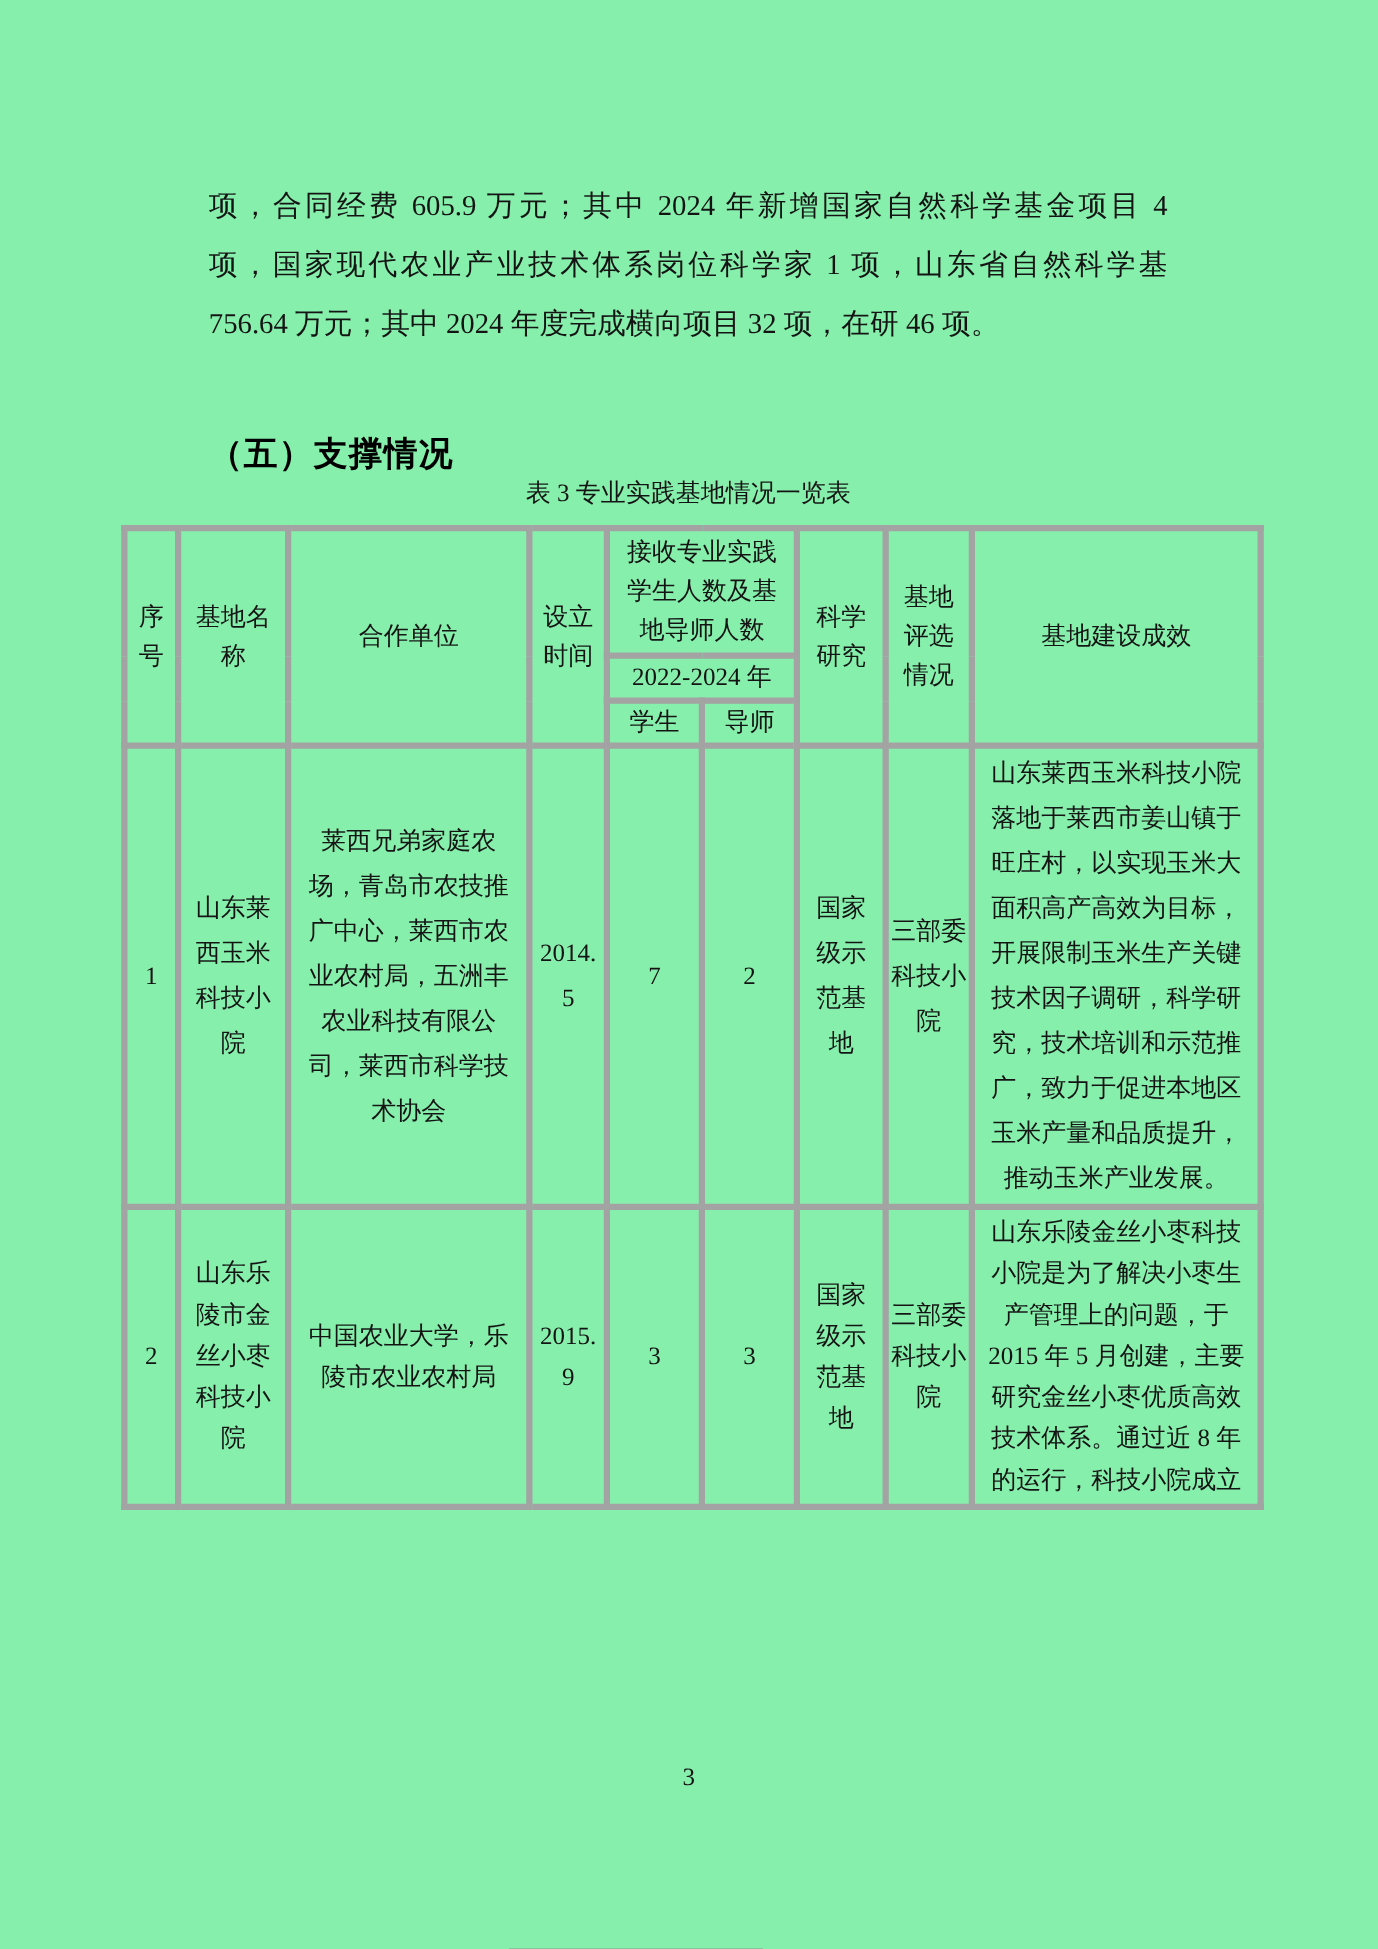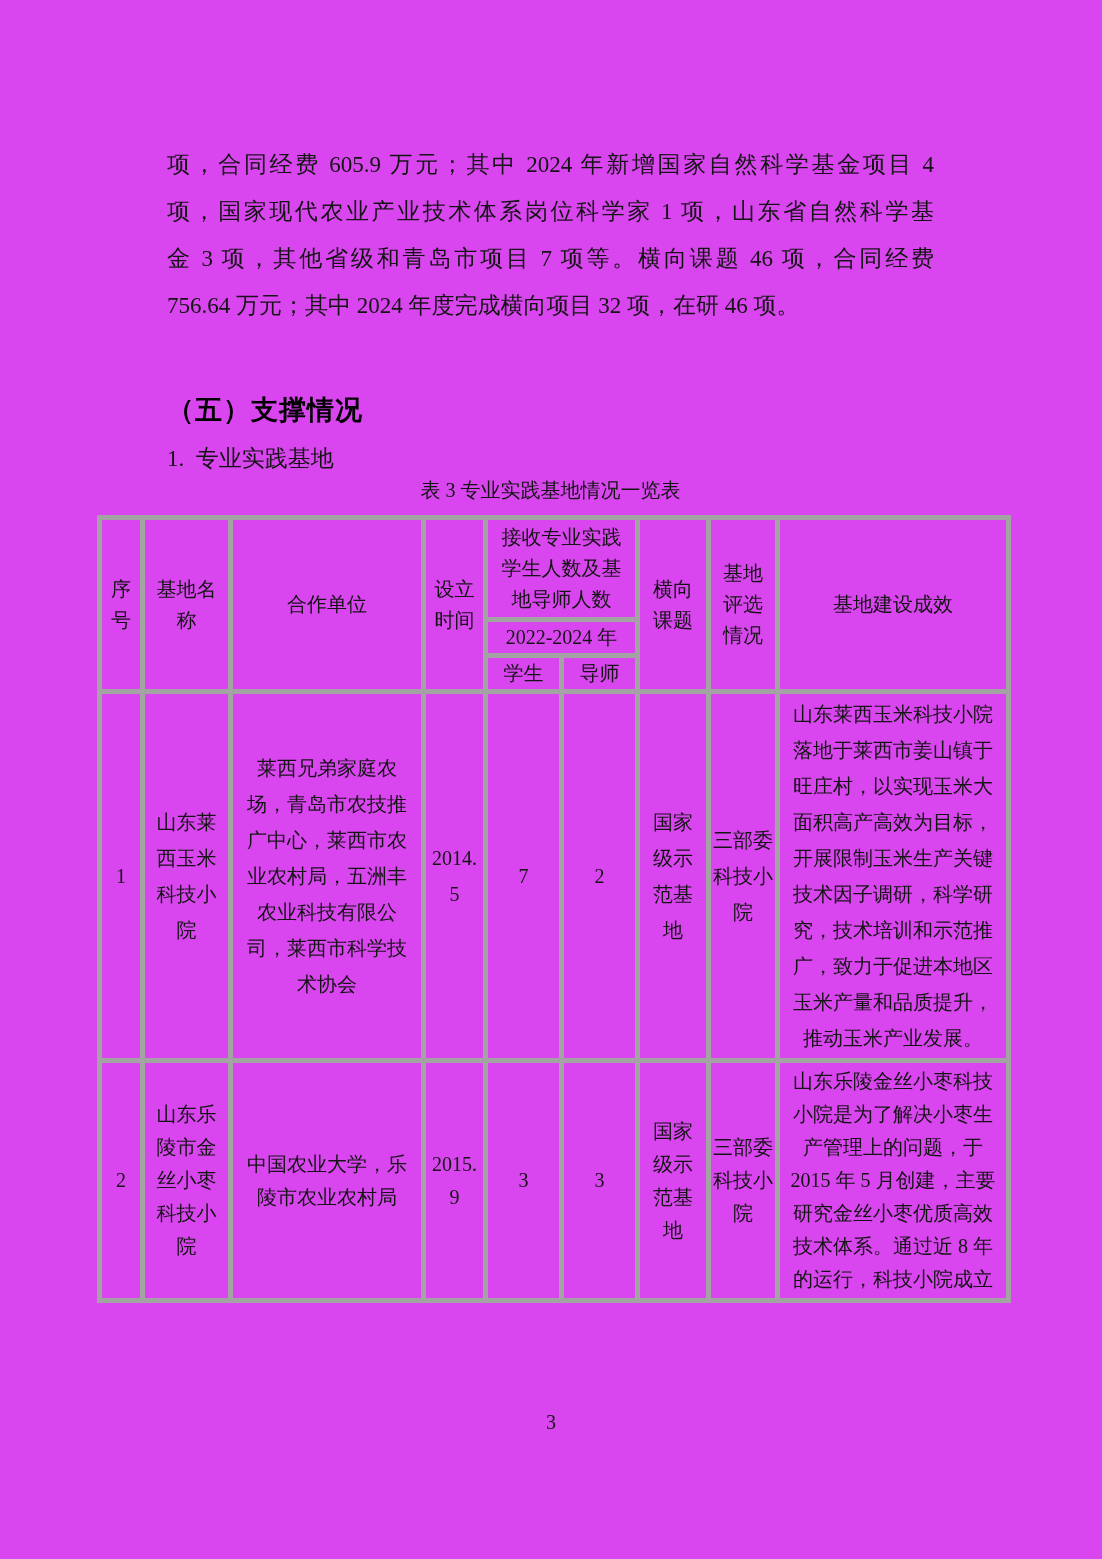--- a/index.html
+++ b/index.html
@@ -1,17 +1,17 @@
 <!DOCTYPE html>
 <html><head>
 <meta charset="utf-8">
 <style>
   html,body { margin:0; padding:0; background:#888; }
   .page {
-    width:1102px; height:1559px; margin:0 auto; background:#d946ef;
+    width:1102px; height:1559px; margin:0 auto; background:#86efac;
     position:relative; box-sizing:border-box;
     padding:141px 168px 0 167px;
     font-family:"Liberation Serif","DejaVu Serif",serif;
     color:#141414; overflow:hidden;
   }
   
   .intro-line {
     font-size:23px; line-height:47px; height:47px;
     text-align:justify; text-align-last:justify;
     overflow:hidden; white-space:pre-wrap;
@@ -57,26 +57,24 @@
   }
 </style>
 </head>
 <body>
 
 <div class="page">
 
   <div>
     <div class="intro-line">项，合同经费 605.9 万元；其中 2024 年新增国家自然科学基金项目 4</div>
     <div class="intro-line">项，国家现代农业产业技术体系岗位科学家 1 项，山东省自然科学基</div>
-    <div class="intro-line">金 3 项，其他省级和青岛市项目 7 项等。横向课题 46 项，合同经费</div>
     <div class="intro-line last">756.64 万元；其中 2024 年度完成横向项目 32 项，在研 46 项。</div>
   </div>
 
   <div class="section-heading">（五）支撑情况</div>
-  <div class="section-subheading">1.  专业实践基地</div>
 
   <div class="table-caption">表 3 专业实践基地情况一览表</div>
 
   <table class="base-table">
     <colgroup>
       <col style="width:43px">
         <col style="width:88px">
         <col style="width:193px">
       <col style="width:62px">
         <col style="width:76px">
@@ -85,21 +83,21 @@
         <col style="width:69px">
         <col style="width:231px">
     </colgroup>
     <tbody>
       <tr class="hrow1">
         <th rowspan="3">序号</th>
         <th rowspan="3">基地名称</th>
         <th rowspan="3">合作单位</th>
         <th rowspan="3">设立时间</th>
         <th colspan="2" class="h-group">接收专业实践学生人数及基地导师人数</th>
-        <th rowspan="3">横向课题</th>
+        <th rowspan="3">科学研究</th>
         <th rowspan="3">基地评选情况</th>
         <th rowspan="3">基地建设成效</th>
       </tr>
       <tr class="hrow2">
         <th colspan="2">2022-2024 年</th>
       </tr>
       <tr class="hrow3">
         <th>学生</th>
         <th>导师</th>
       </tr>

